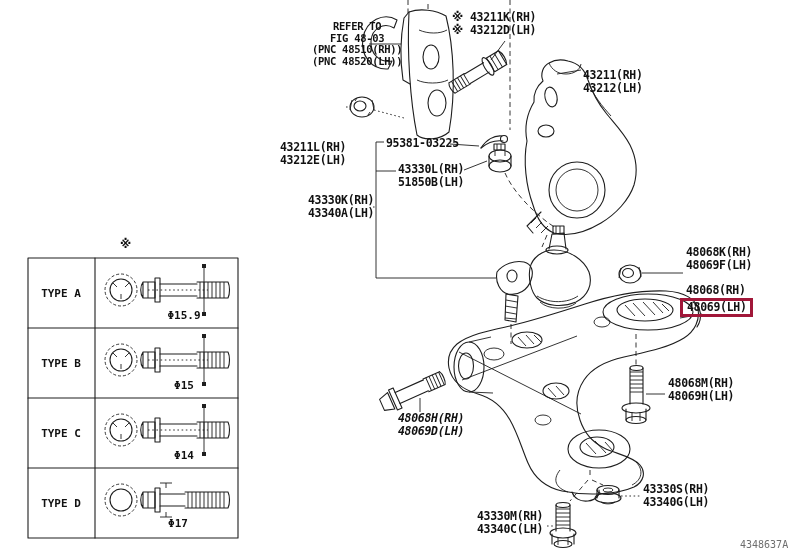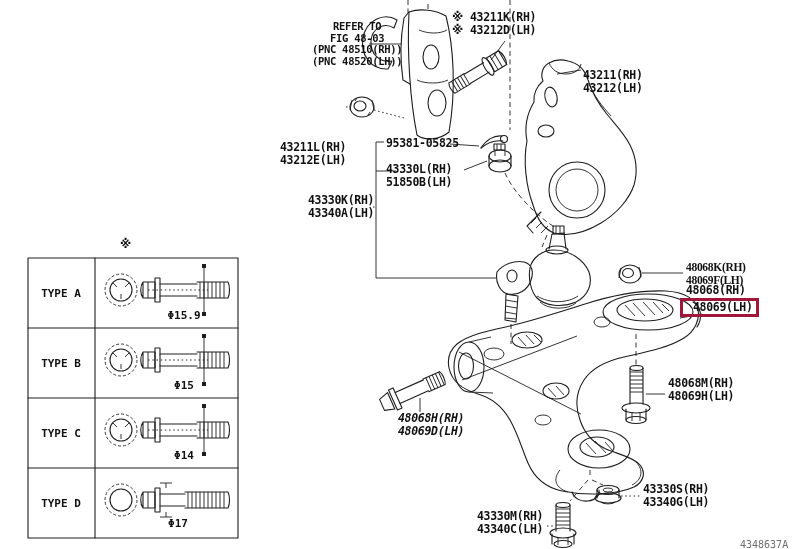--- a/index.html
+++ b/index.html
@@ -15,21 +15,21 @@
   .dot { stroke-dasharray:1.6 2.6; }
   .fillk { fill:#1e1e1e; stroke:none; }
   .lbl {
     position:absolute; font-weight:bold; font-size:11.5px; line-height:12.5px;
     letter-spacing:-0.3px; color:#111; white-space:nowrap;
   }
   .lbl .row { display:flex; gap:7px; }
   .refer { font-size:10.5px; line-height:11.5px; }
   .hlbox {
     display:inline-block; border:3px solid var(--hl);
-    padding:0px 3px 1px 10px; margin-left:-6px; margin-top:1px;text-align:center;
+    padding:0px 3px 1px 4px; margin-left:-6px; margin-top:1px;text-align:center;
   }
   .footer { color:#6e6e6e; font-size:10px; font-weight:normal; letter-spacing:0; }
   .marker { font-family:"DejaVu Sans",sans-serif; }
   svg text {
     font-family:"DejaVu Sans Mono","Liberation Mono",monospace;
     font-weight:bold; font-size:11px; fill:#111;
   }
 </style>
 </head>
 <body>
@@ -314,34 +314,34 @@
     <div>43211L(RH)</div>
     <div>43212E(LH)</div>
   </div>
 
   <div class="lbl" style="left:583px; top:61px;margin-top:8px;">
     <div>43211(RH)</div>
     <div>43212(LH)</div>
   </div>
 
   <div class="lbl" style="left:386px; top:137px;">
-    <div>95381-05825</div>
-  </div>
-
-  <div class="lbl" style="left:386px; top:163px;">
+    <div>95381-03225</div>
+  </div>
+
+  <div class="lbl" style="left:398px; top:163px;">
     <div>43330L(RH)</div>
     <div>51850B(LH)</div>
   </div>
 
   <div class="lbl" style="left:308px; top:194px;">
     <div>43330K(RH)</div>
     <div>43340A(LH)</div>
   </div>
 
-  <div class="lbl" style="left:686px; top:261px;font-family:Liberation Serif, serif;">
+  <div class="lbl" style="left:686px; top:246px;">
     <div>48068K(RH)</div>
     <div>48069F(LH)</div>
   </div>
 
   <div class="lbl" style="left:686px; top:284px;">
     <div>48068(RH)</div>
     <div class="hlbox">
       <span>48069(LH)</span>
     </div>
   </div>

